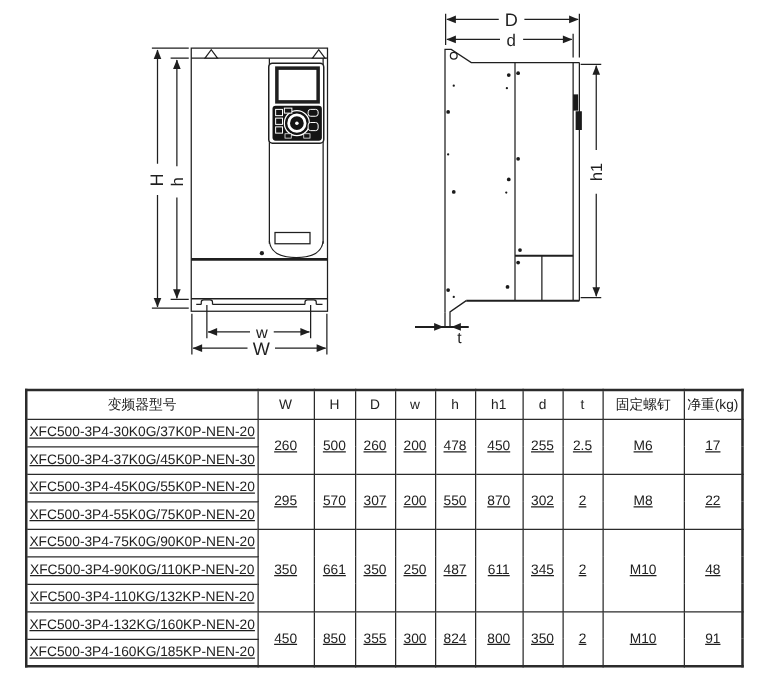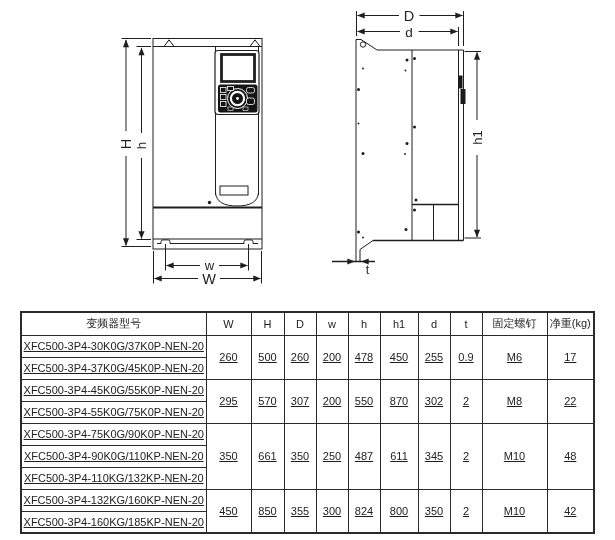--- a/index.html
+++ b/index.html
@@ -190,26 +190,26 @@
       <tbody>
         <tr>
           <td>XFC500-3P4-30K0G/37K0P-NEN-20</td>
           <td rowspan="2">260</td>
           <td rowspan="2">500</td>
           <td rowspan="2">260</td>
           <td rowspan="2">200</td>
           <td rowspan="2">478</td>
           <td rowspan="2">450</td>
           <td rowspan="2">255</td>
-          <td rowspan="2">0.9</td>
+          <td rowspan="2">2.5</td>
           <td rowspan="2">M6</td>
           <td rowspan="2">17</td>
         </tr>
         <tr>
-          <td>XFC500-3P4-37K0G/45K0P-NEN-20</td>
+          <td>XFC500-3P4-37K0G/45K0P-NEN-30</td>
         </tr>
         <tr>
           <td>XFC500-3P4-45K0G/55K0P-NEN-20</td>
           <td rowspan="2">295</td>
           <td rowspan="2">570</td>
           <td rowspan="2">307</td>
           <td rowspan="2">200</td>
           <td rowspan="2">550</td>
           <td rowspan="2">870</td>
           <td rowspan="2">302</td>
@@ -243,21 +243,21 @@
           <td>XFC500-3P4-132KG/160KP-NEN-20</td>
           <td rowspan="2">450</td>
           <td rowspan="2">850</td>
           <td rowspan="2">355</td>
           <td rowspan="2">300</td>
           <td rowspan="2">824</td>
           <td rowspan="2">800</td>
           <td rowspan="2">350</td>
           <td rowspan="2">2</td>
           <td rowspan="2">M10</td>
-          <td rowspan="2">42</td>
+          <td rowspan="2">91</td>
         </tr>
         <tr>
           <td>XFC500-3P4-160KG/185KP-NEN-20</td>
         </tr>
       </tbody>
     </table>
   </div>
 
 </div>
 

